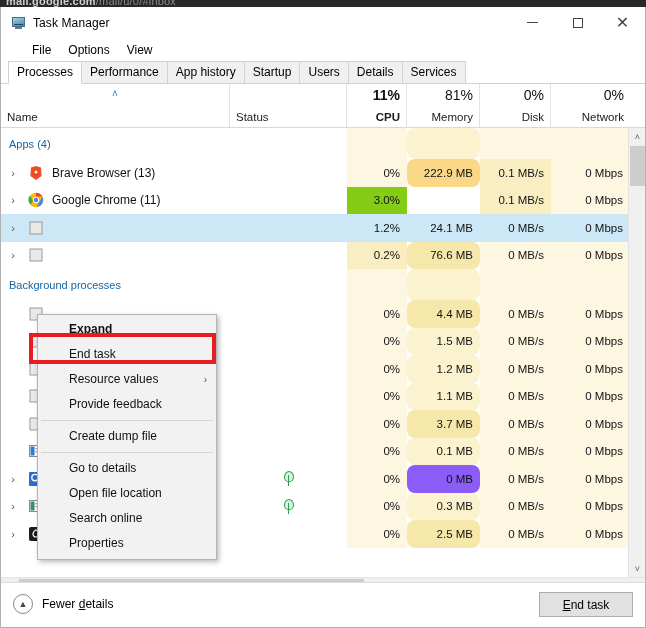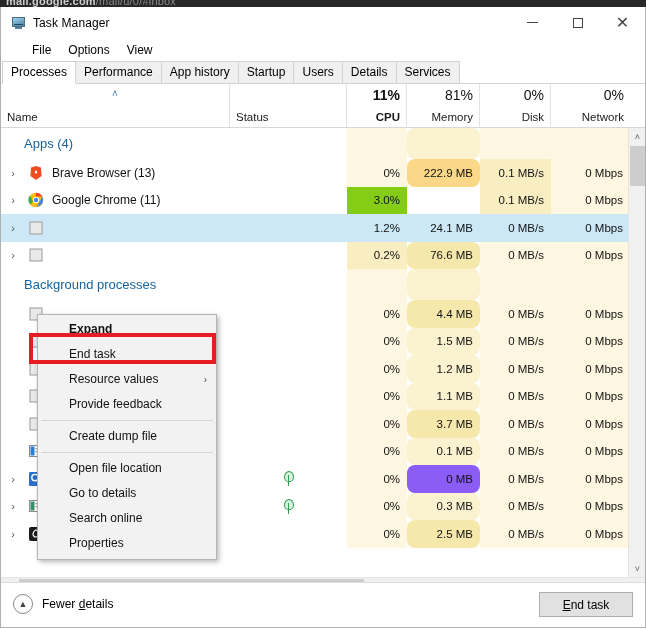--- a/index.html
+++ b/index.html
@@ -82,21 +82,21 @@
     padding-left: 24px; background: #ffffff;
   }
   .menubar-item {
     font-size: 12px; color: #000; padding: 2px 7px; margin-right: 3px;
   }
 
   
   .tabstrip {
     height: 23px; position: relative; background: #ffffff;
     border-bottom: 1px solid #d2d2d2;
-    display: flex; align-items: flex-end; padding-left: 1px;
+    display: flex; align-items: flex-end; padding-left: 7px;
   }
   .tab {
     font-size: 12px; color: #000;
     padding: 3px 8px 4px 8px; height: 22px;
     background: #f0f0f0; border: 1px solid #d2d2d2; border-bottom: none;
     margin-right: -1px; line-height: 15px; white-space: nowrap;
   }
   .tab.active {
     background: #ffffff; position: relative; z-index: 3;
     border-bottom: 1px solid #ffffff; margin-bottom: -1px; height: 23px;
@@ -140,21 +140,21 @@
   }
   .chev {
     width: 18px; text-align: center; color: #555; font-size: 11px;
     flex: 0 0 auto; margin-left: 3px;
   }
   .appicon {
     width: 16px; height: 16px; margin-left: 6px; margin-right: 8px;
     flex: 0 0 auto; position: relative;
   }
   .rowname { font-size: 12px; color: #111; white-space: nowrap; }
-  .grpname { font-size: 13px; color: #1464a0; padding-left: 23px; }
+  .grpname { font-size: 11px; color: #1464a0; padding-left: 8px; }
   .row.group { height: 31px; }
   .row.group .namecell { align-items: center; }
   .cell {
     position: absolute; top: 0; height: 100%;
     font-size: 11.5px; color: #111;
     display: flex; align-items: center; justify-content: flex-end;
     padding-right: 7px;
   }
   .c-cpu  { left: 346px; width: 60px; }
   .c-mem  { left: 406px; width: 73px; border-radius: 8px; }
@@ -580,22 +580,22 @@
       </div>
 
       <div class="ctxmenu" id="ctxmenu">
           <div class="ctxitem bold"><span>Expand</span></div>
           <div class="ctxitem"><span>End task</span></div>
           <div class="ctxitem"><span>Resource values</span><span class="submark">›</span></div>
           <div class="ctxitem"><span>Provide feedback</span></div>
           <div class="ctxsep"></div>
           <div class="ctxitem"><span>Create dump file</span></div>
           <div class="ctxsep"></div>
+          <div class="ctxitem"><span>Go to details</span></div>
           <div class="ctxitem"><span>Open file location</span></div>
-          <div class="ctxitem"><span>Go to details</span></div>
           <div class="ctxitem"><span>Search online</span></div>
           <div class="ctxitem"><span>Properties</span></div>
           <div class="menu-clip-top"></div>
         </div>
       <div class="redbox"></div>
     </div>
 
     <div class="bottombar">
       <div class="fewer">
         <div class="circ">▲</div>

